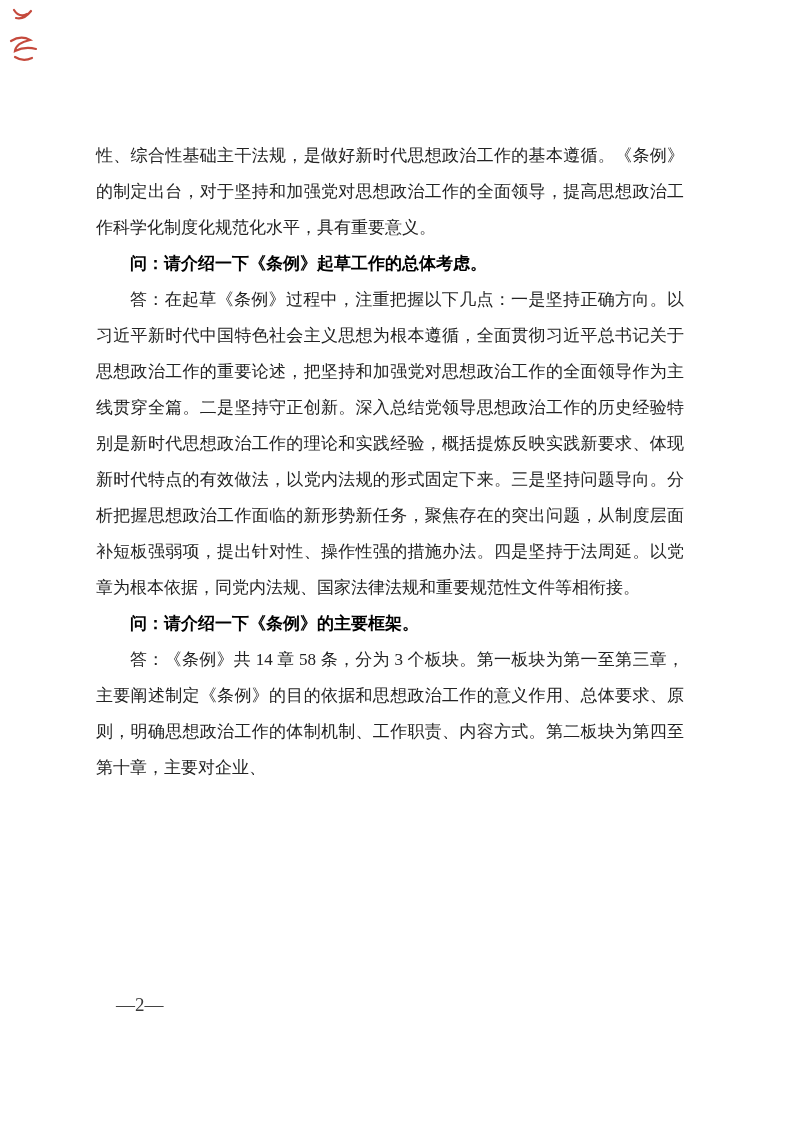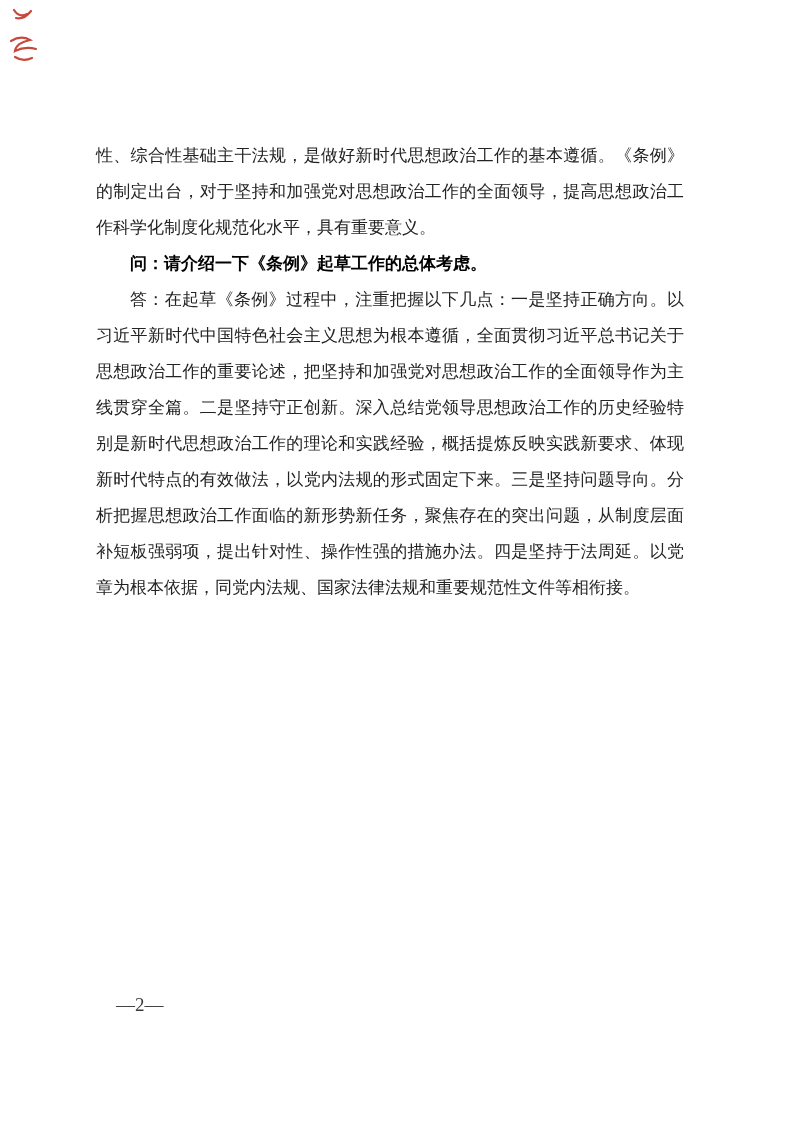--- a/index.html
+++ b/index.html
@@ -74,17 +74,19 @@
 
   <svg class="red-marks" viewBox="0 0 40 64" aria-hidden="true">
     <path d="M9 7 q5 8 13 4 M11 15 q8 2 15 -7"></path>
     <path d="M6 38 q10 -6 19 -1 q-14 3 -15 11 q10 -5 21 -2 M10 54 q8 5 17 1"></path>
   </svg>
 
   <div class="text-block">
     <p class="body-cont">性、综合性基础主干法规，是做好新时代思想政治工作的基本遵循。《条例》的制定出台，对于坚持和加强党对思想政治工作的全面领导，提高思想政治工作科学化制度化规范化水平，具有重要意义。</p>
     <p class="question">问：请介绍一下《条例》起草工作的总体考虑。</p>
     <p class="answer">答：在起草《条例》过程中，注重把握以下几点：一是坚持正确方向。以习近平新时代中国特色社会主义思想为根本遵循，全面贯彻习近平总书记关于思想政治工作的重要论述，把坚持和加强党对思想政治工作的全面领导作为主线贯穿全篇。二是坚持守正创新。深入总结党领导思想政治工作的历史经验特别是新时代思想政治工作的理论和实践经验，概括提炼反映实践新要求、体现新时代特点的有效做法，以党内法规的形式固定下来。三是坚持问题导向。分析把握思想政治工作面临的新形势新任务，聚焦存在的突出问题，从制度层面补短板强弱项，提出针对性、操作性强的措施办法。四是坚持于法周延。以党章为根本依据，同党内法规、国家法律法规和重要规范性文件等相衔接。</p>
+    <p class="question">问：请介绍一下《条例》的主要框架。</p>
+    <p class="answer">答：《条例》共 14 章 58 条，分为 3 个板块。第一板块为第一至第三章，主要阐述制定《条例》的目的依据和思想政治工作的意义作用、总体要求、原则，明确思想政治工作的体制机制、工作职责、内容方式。第二板块为第四至第十章，主要对企业、</p>
   </div>
 
   <div class="page-number">—2—</div>
 
 </div>
 
 </body></html>

